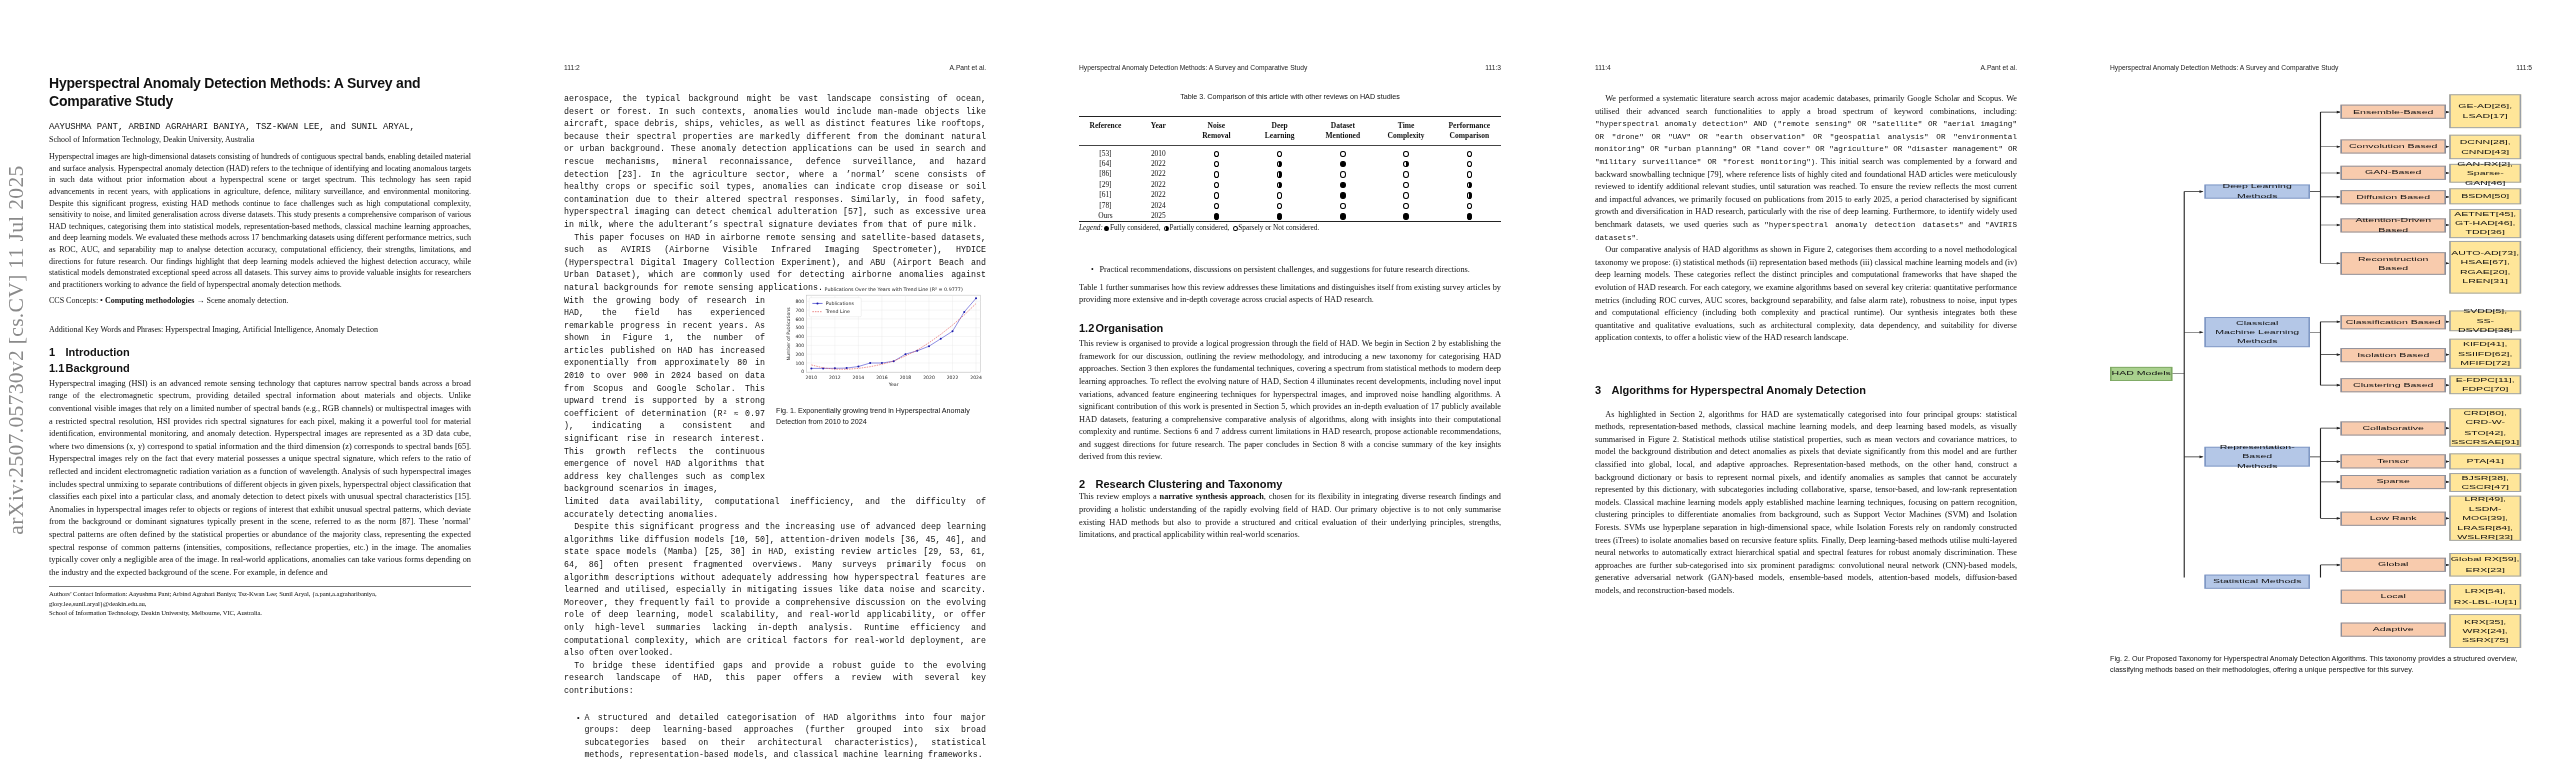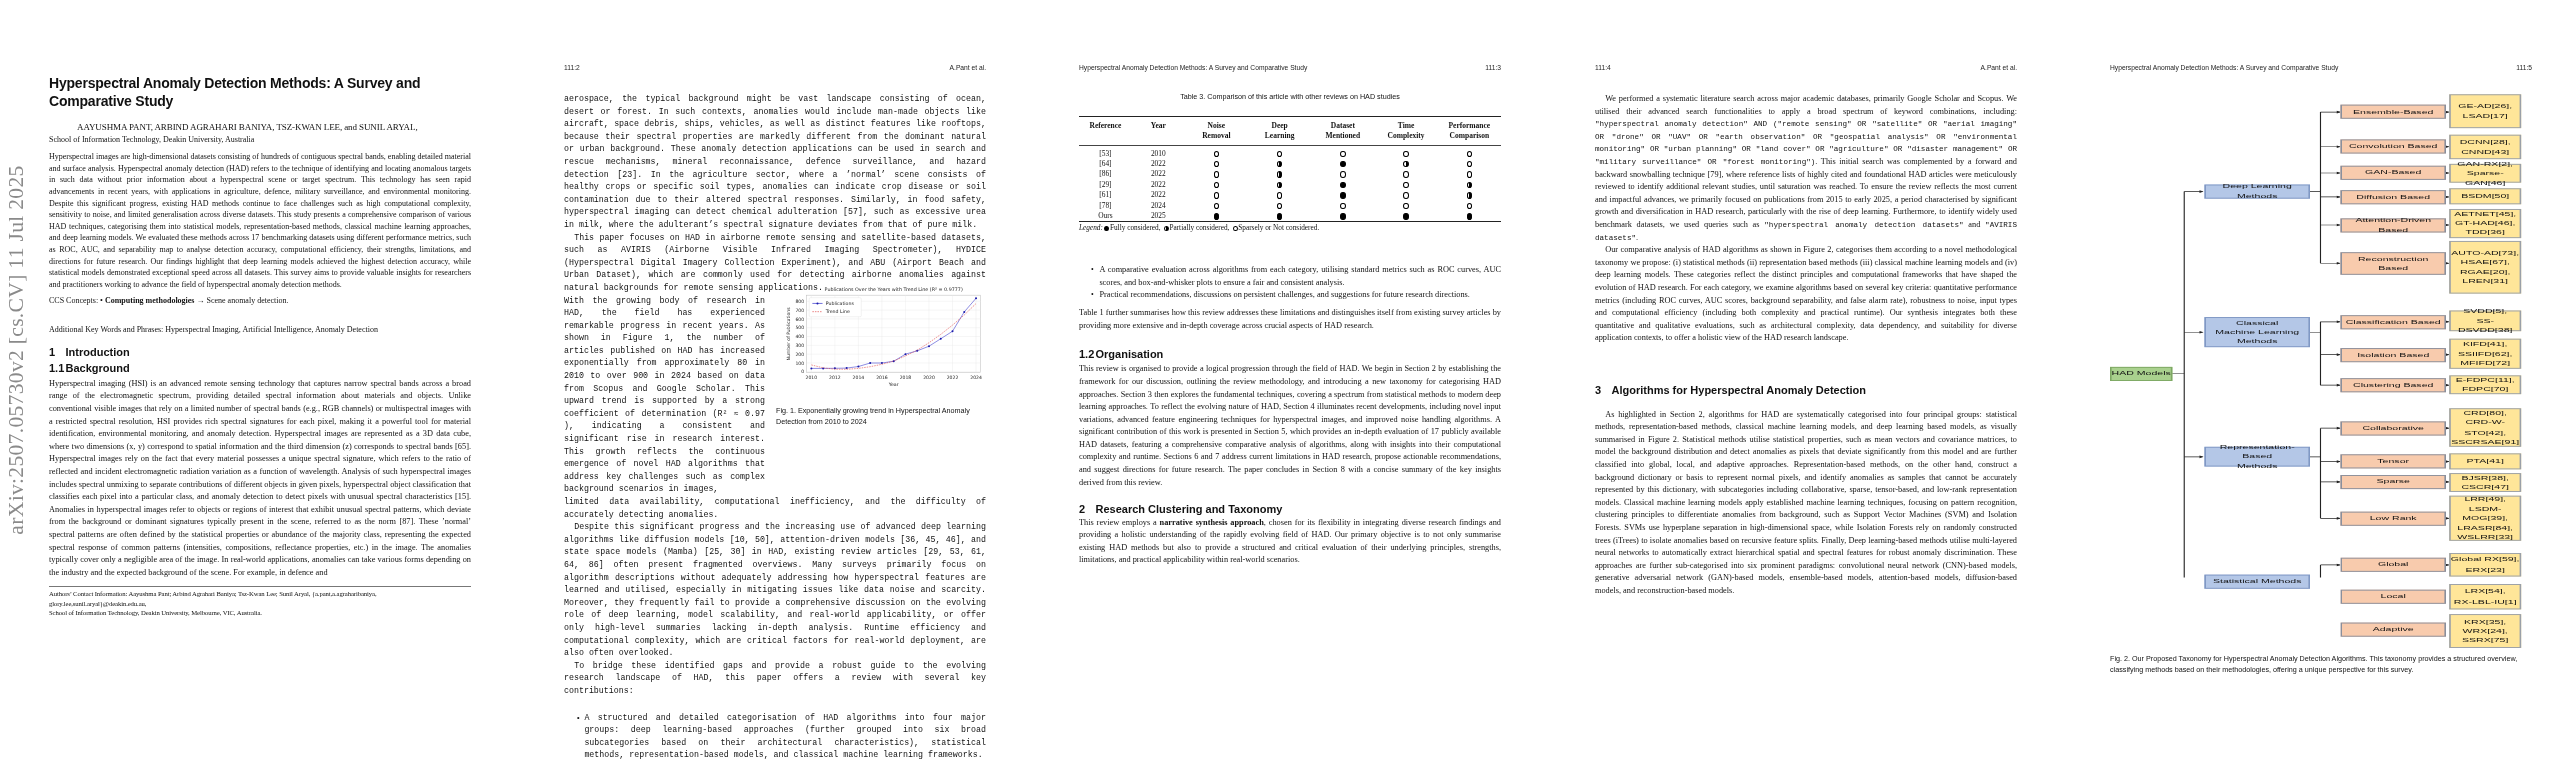--- a/index.html
+++ b/index.html
@@ -5,21 +5,21 @@
   * { box-sizing: border-box; margin: 0; padding: 0; }
   html, body { width: 2576px; height: 763px; background: #ffffff; overflow: hidden; }
   body { font-family: "Liberation Serif", "DejaVu Serif", serif; color: #111; position: relative; }
   .page { position: absolute; top: 0; width: 515px; height: 763px; background: #fff; }
   .p1 { left: 0; } .p2 { left: 515px; } .p3 { left: 1030px; } .p4 { left: 1546px; } .p5 { left: 2061px; }
   .content { position: absolute; left: 49px; width: 422px; }
   .runhead { position: absolute; top: 64px; left: 49px; width: 422px; font-family: "Liberation Sans", sans-serif; font-size: 6.7px; display: flex; justify-content: space-between; color: #222; }
   p.body { font-size: 8.3px; line-height: 12.6px; text-align: justify; hyphens: auto; }
   p.indent { text-indent: 10.2px; }
   .h-title { font-family: "Liberation Sans", sans-serif; font-weight: bold; font-size: 14px; line-height: 18.4px; letter-spacing: -0.2px; }
-  .authors { font-family: Liberation Serif, serif; font-size: 9px; margin-top: 11.4px; letter-spacing: -0.1px; margin-left: 28px; }
+  .authors { font-family: Liberation Mono, monospace; font-size: 9px; margin-top: 11.4px; letter-spacing: -0.1px; }
   .affil { font-size: 8px; margin-top: 2.5px; }
   .abstract { font-size: 8px; line-height: 11.6px; text-align: justify; margin-top: 7.6px; }
   .ccs { font-size: 8px; margin-top: 5.1px; }
   .kw { font-size: 8px; margin-top: 20px; }
   .sec { font-family: "Liberation Sans", sans-serif; font-weight: bold; font-size: 11px; margin-top: 9px; }
   .sec .num { display: inline-block; width: 16.5px; }
   .footnote-rule { border-top: 0.8px solid #777; margin-top: 6.4px; }
   .footnote { font-size: 6.7px; line-height: 9.5px; margin-top: 2.5px; letter-spacing: -0.1px; }
   .arxiv-stamp { position: absolute; left: 3.8px; top: 146px; width: 25.4px; height: 407px; }
   .arxiv-stamp span { position: absolute; left: 50%; top: 50%; transform: translate(-50%,-50%) rotate(-90deg); white-space: nowrap; font-family: "Liberation Serif", serif; font-size: 21.6px; color: #8a8a8a; letter-spacing: 0.3px; }
@@ -252,21 +252,20 @@
             <td><span class="circ full"></span></td>
           </tr>
         </tbody>
     </table>
     <div class="legend">
       <em>Legend:</em><span class="circ full"></span><span>Fully considered,</span>
       <span class="circ half"></span><span>Partially considered,</span>
       <span class="circ"></span><span>Sparsely or Not considered.</span>
     </div>
     <ul class="bullets" style="margin-top:32px;">
-      <li>A comparative evaluation across algorithms from each category, utilising standard metrics such as ROC curves, AUC scores, and box-and-whisker plots to ensure a fair and consistent analysis.</li>
       <li>Practical recommendations, discussions on persistent challenges, and suggestions for future research directions.</li>
     </ul>
     <p class="body" style="margin-top:5.1px;">Table 1 further summarises how this review addresses these limitations and distinguishes itself from existing survey articles by providing more extensive and in-depth coverage across crucial aspects of HAD research.</p>
     <div class="sec" style="margin-top:15.3px;"><span class="num">1.2</span><span>Organisation</span></div>
     <p class="body" style="margin-top:3.8px;">This review is organised to provide a logical progression through the field of HAD. We begin in Section 2 by establishing the framework for our discussion, outlining the review methodology, and introducing a new taxonomy for categorising HAD approaches. Section 3 then explores the fundamental techniques, covering a spectrum from statistical methods to modern deep learning approaches. To reflect the evolving nature of HAD, Section 4 illuminates recent developments, including novel input variations, advanced feature engineering techniques for hyperspectral images, and improved noise handling algorithms. A significant contribution of this work is presented in Section 5, which provides an in-depth evaluation of 17 publicly available HAD datasets, featuring a comprehensive comparative analysis of algorithms, along with insights into their computational complexity and runtime. Sections 6 and 7 address current limitations in HAD research, propose actionable recommendations, and suggest directions for future research. The paper concludes in Section 8 with a concise summary of the key insights derived from this review.</p>
     <div class="sec" style="margin-top:14px;"><span class="num">2</span><span>Research Clustering and Taxonomy</span></div>
     <p class="body" style="margin-top:1.3px;"><span>This review employs a </span><b>narrative synthesis approach</b><span>, chosen for its flexibility in integrating diverse research findings and providing a holistic understanding of the rapidly evolving field of HAD. Our primary objective is to not only summarise existing HAD methods but also to provide a structured and critical evaluation of their underlying principles, strengths, limitations, and practical applicability within real-world scenarios.</span></p>
   </div>
 </div>
 

